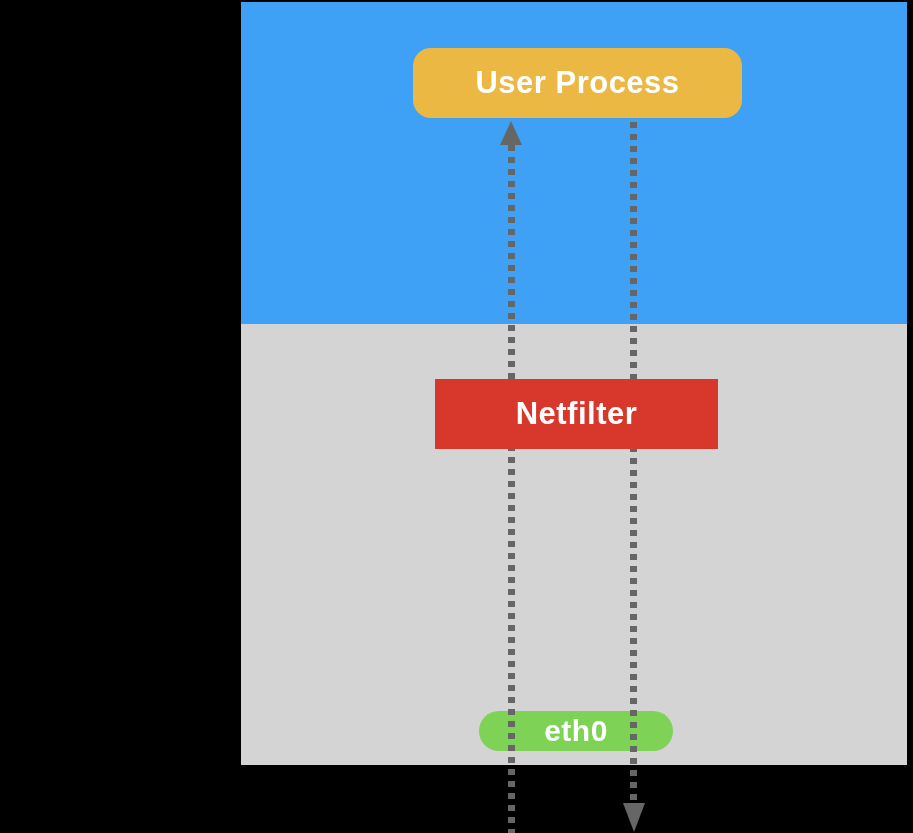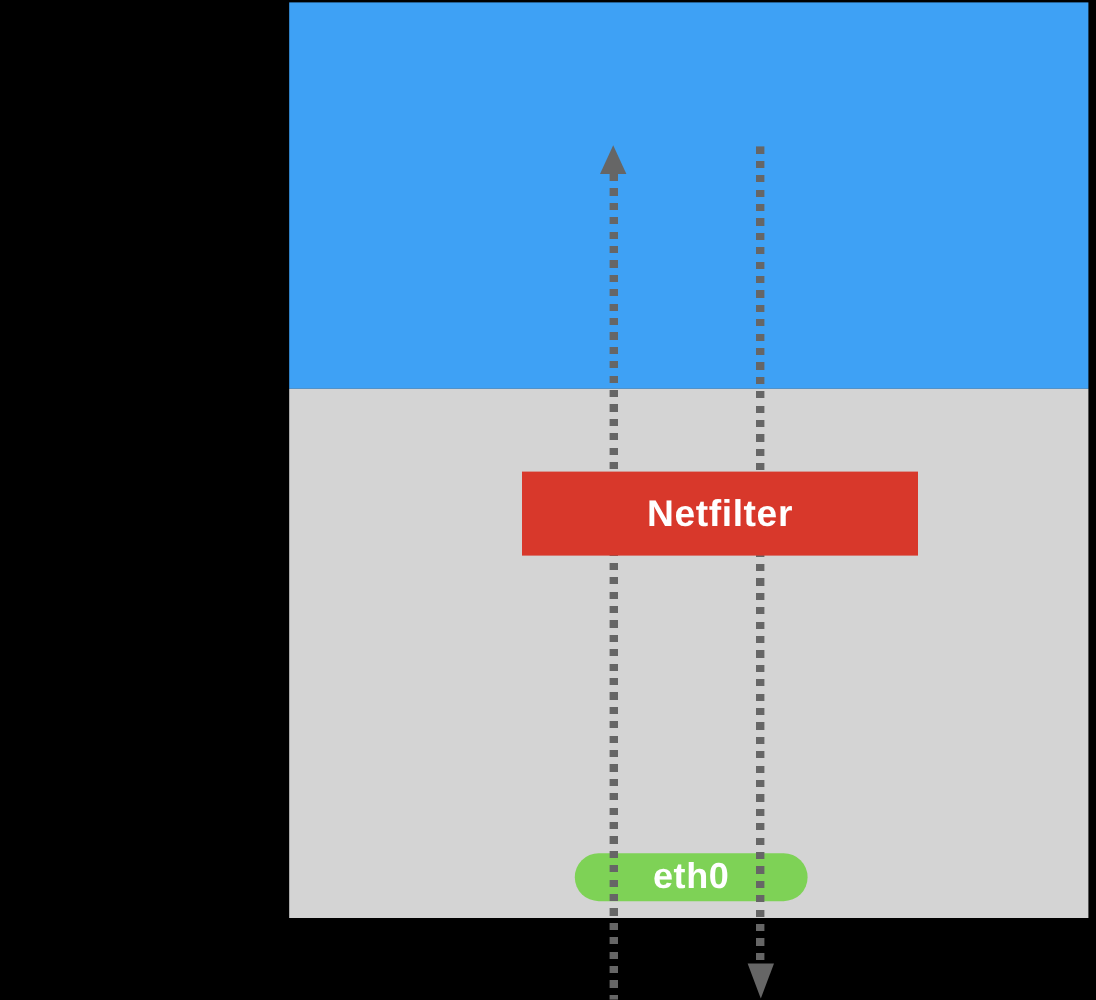--- a/index.html
+++ b/index.html
@@ -52,22 +52,22 @@
     letter-spacing: 0.5px;
   }
   .node-user-process {
     left: 413px; top: 48px;
     width: 329px; height: 70px;
     background: var(--user-process, #EBB844);
     border-radius: 18px;
     z-index: 3;
   }
   .node-netfilter {
-    left: 435px; top: 393px;
-    width: 330px; height: 70px;
+    left: 435px; top: 379px;
+    width: 283px; height: 70px;
     background: var(--netfilter, #D8382B);
     z-index: 3;
   }
   .node-eth0 {
     left: 479px; top: 711px;
     width: 194px; height: 40px;
     background: var(--eth0, #7ED256);
     font-size: 30px;
     z-index: 1;
     border-radius: 26px;
@@ -134,20 +134,23 @@
     <div class="user-space"></div>
     <div class="kernel-space"></div>
   </div>
 
   <div class="dotted-line line-inbound"></div>
   <div class="arrowhead arrow-up"></div>
 
   <div class="dotted-line line-outbound"></div>
   <div class="arrowhead arrow-down"></div>
 
+  <div class="node node-user-process">
+    <span>User Process</span>
+  </div>
 
   <div class="node node-netfilter">
     <span>Netfilter</span>
   </div>
 
   <div class="node node-eth0">
     <span>eth0</span>
   </div>
 
 

